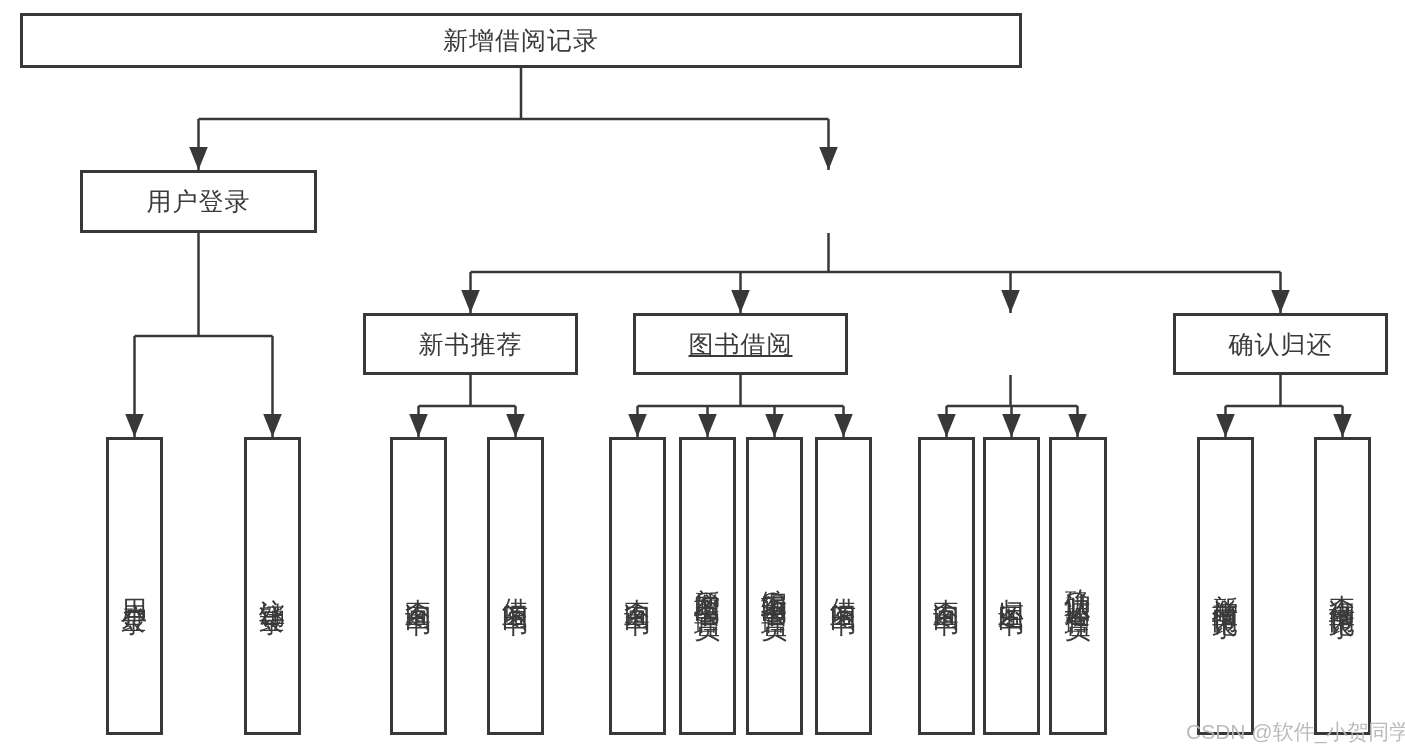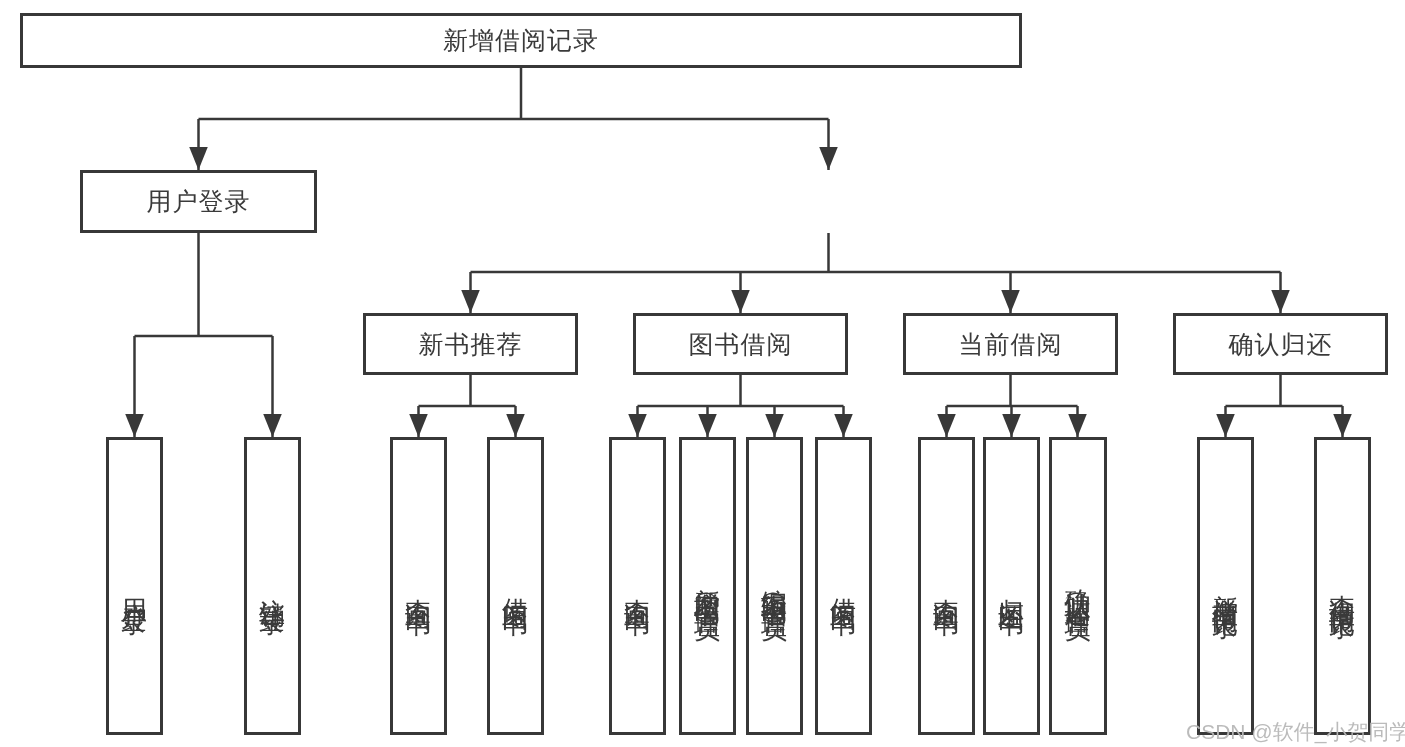--- a/index.html
+++ b/index.html
@@ -101,22 +101,21 @@
       <line class="ln" x1="1225.5" y1="406" x2="1225.5" y2="437" marker-end="url(#arrow)"></line>
       <line class="ln" x1="1342.5" y1="406" x2="1342.5" y2="437" marker-end="url(#arrow)"></line>
     </g>
   </svg>
 
   <div class="node h-node" style="left:20px;top:13px;width:1002px;height:55px;">新增借阅记录</div>
 
   <div class="node h-node" style="left:80px;top:170px;width:237px;height:63px;">用户登录</div>
 
   <div class="node h-node" style="left:363px;top:313px;width:215px;height:62px;font-family:Liberation Mono, monospace;">新书推荐</div>
-  <div class="node h-node" style="left:633px;top:313px;width:215px;height:62px;">图书借阅</div>
-  <div class="node h-node" style="left:903px;top:313px;width:215px;height:62px;">当前借阅</div>
+  <div class="node h-node" style="left:633px;top:313px;width:215px;height:62px;text-decoration:underline;">图书借阅</div>
   <div class="node h-node" style="left:1173px;top:313px;width:215px;height:62px;">确认归还</div>
 
   <div class="node v-node" style="left:106px;top:437px;width:57px;height:298px;">用户登录</div>
   <div class="node v-node" style="left:244px;top:437px;width:57px;height:298px;">注销登录</div>
 
   <div class="node v-node" style="left:390px;top:437px;width:57px;height:298px;">查询图书</div>
   <div class="node v-node" style="left:487px;top:437px;width:57px;height:298px;">借阅图书</div>
 
   <div class="node v-node" style="left:609px;top:437px;width:57px;height:298px;">查询图书</div>
   <div class="node v-node" style="left:679px;top:437px;width:57px;height:298px;">新增图书（管理员）</div>

